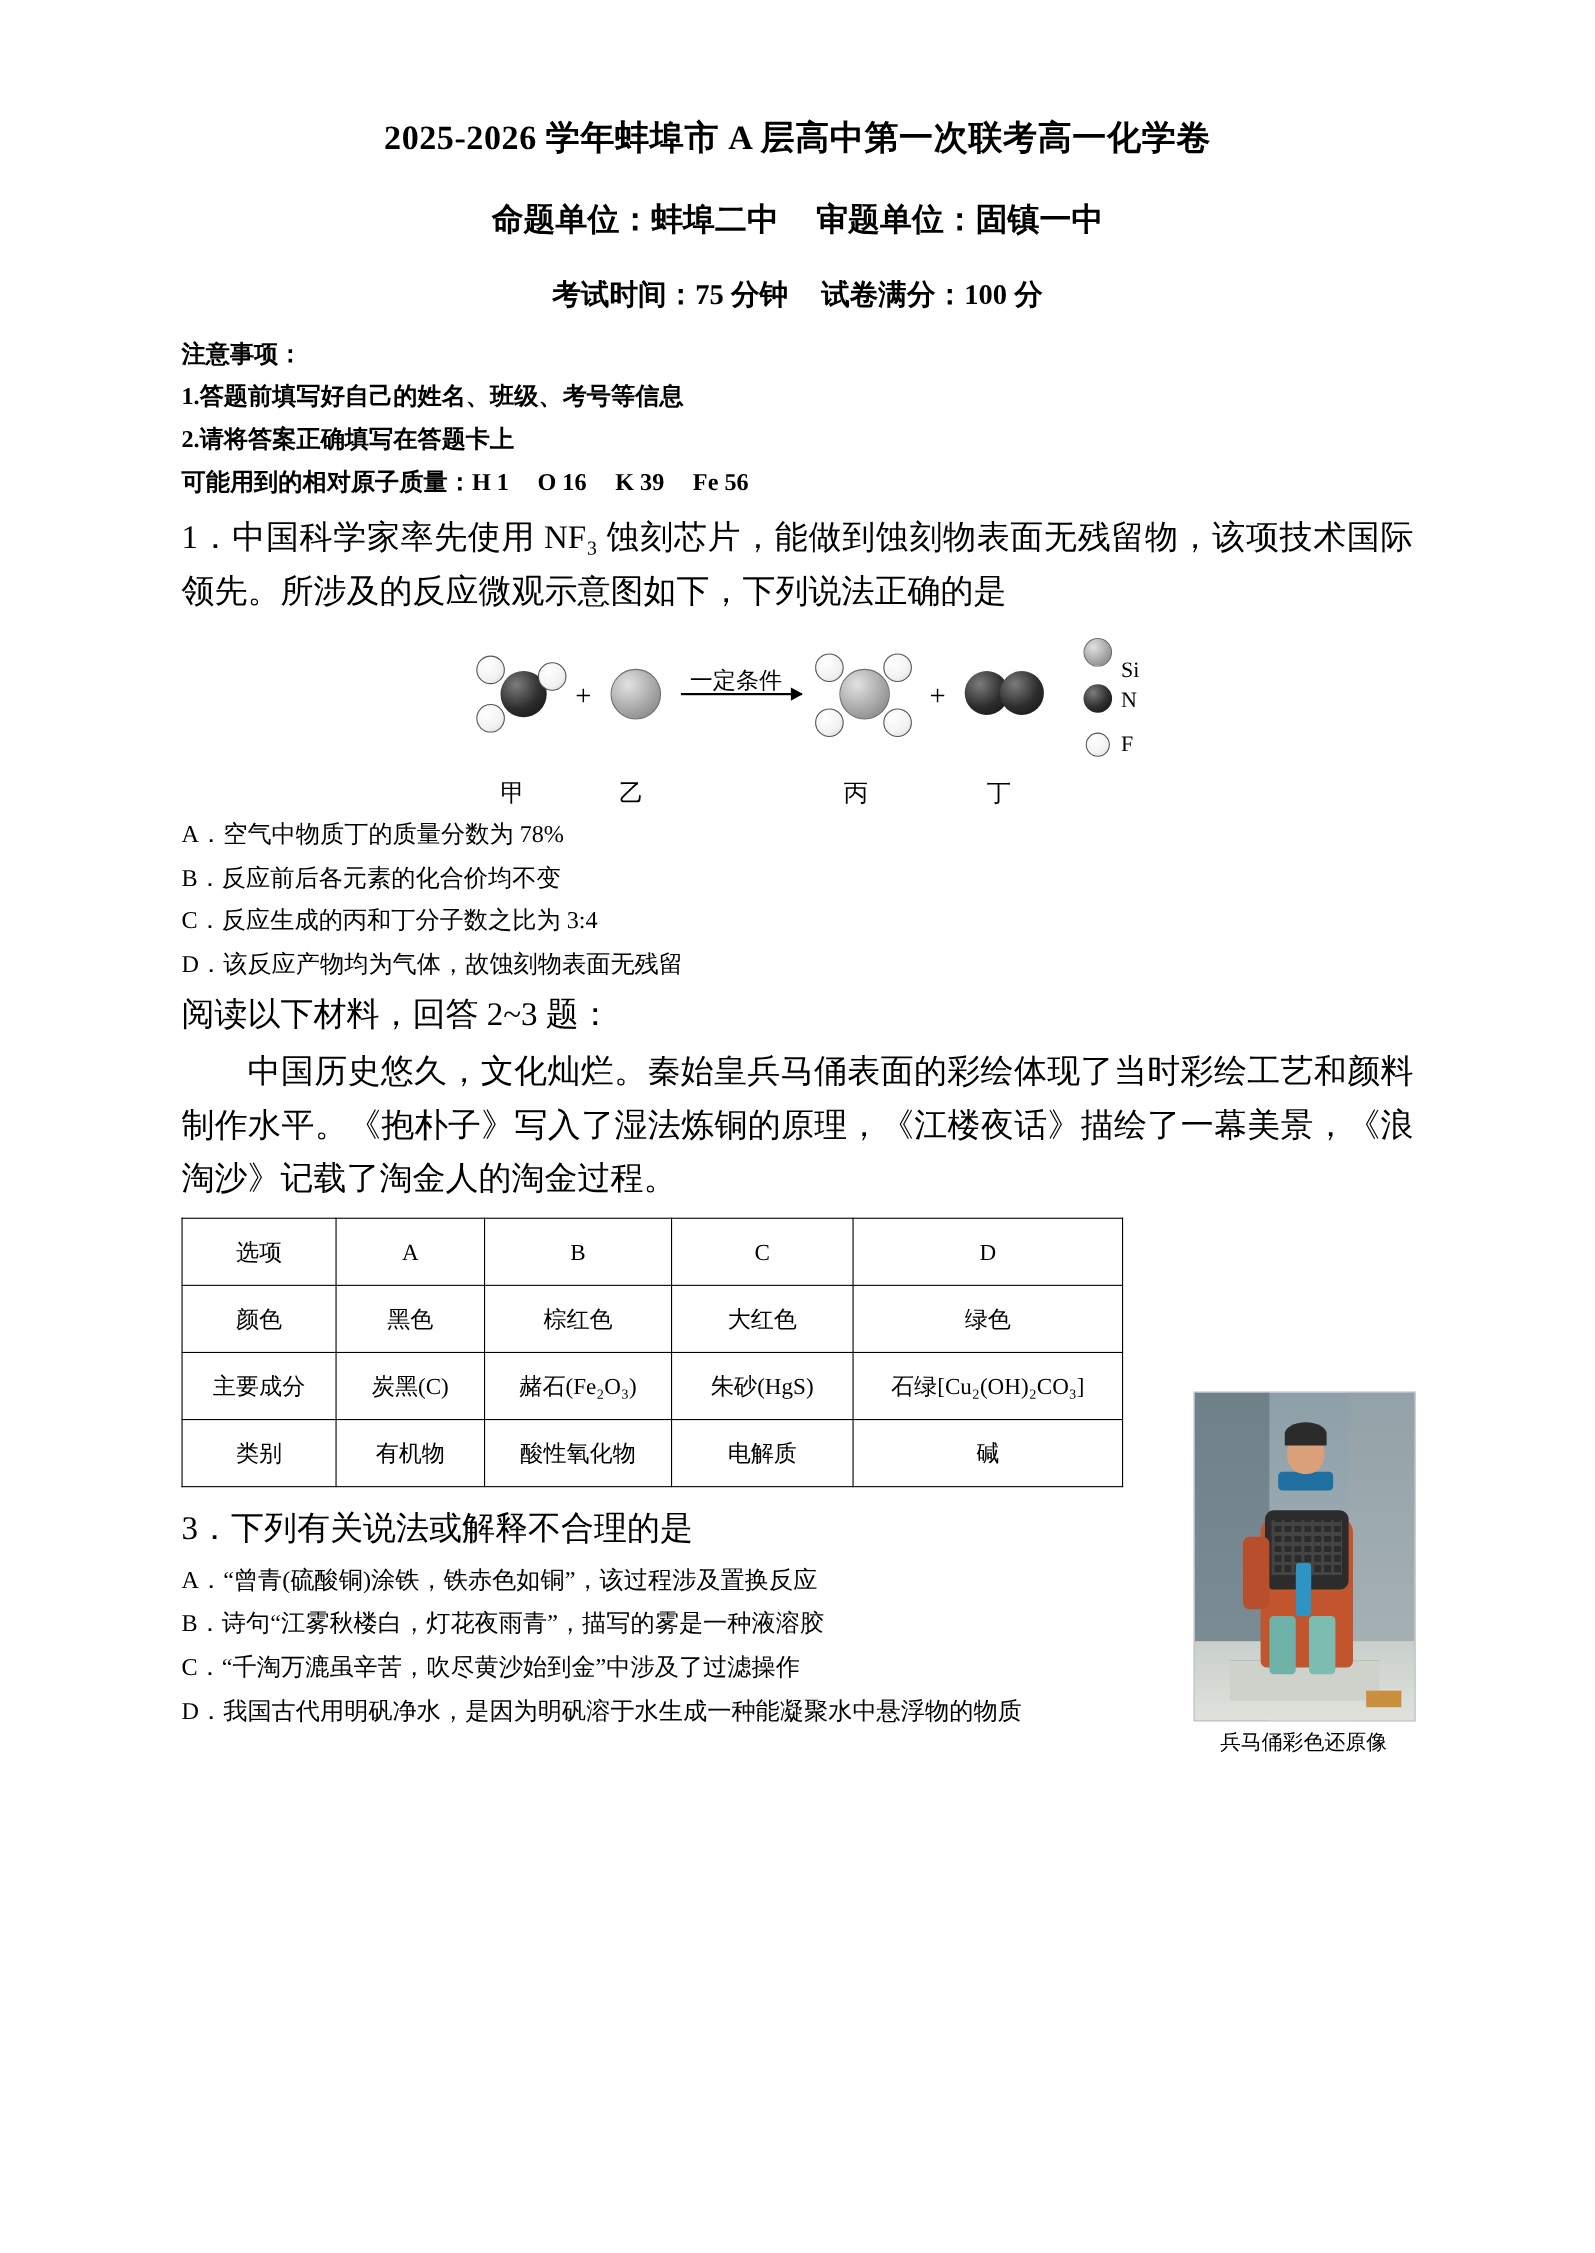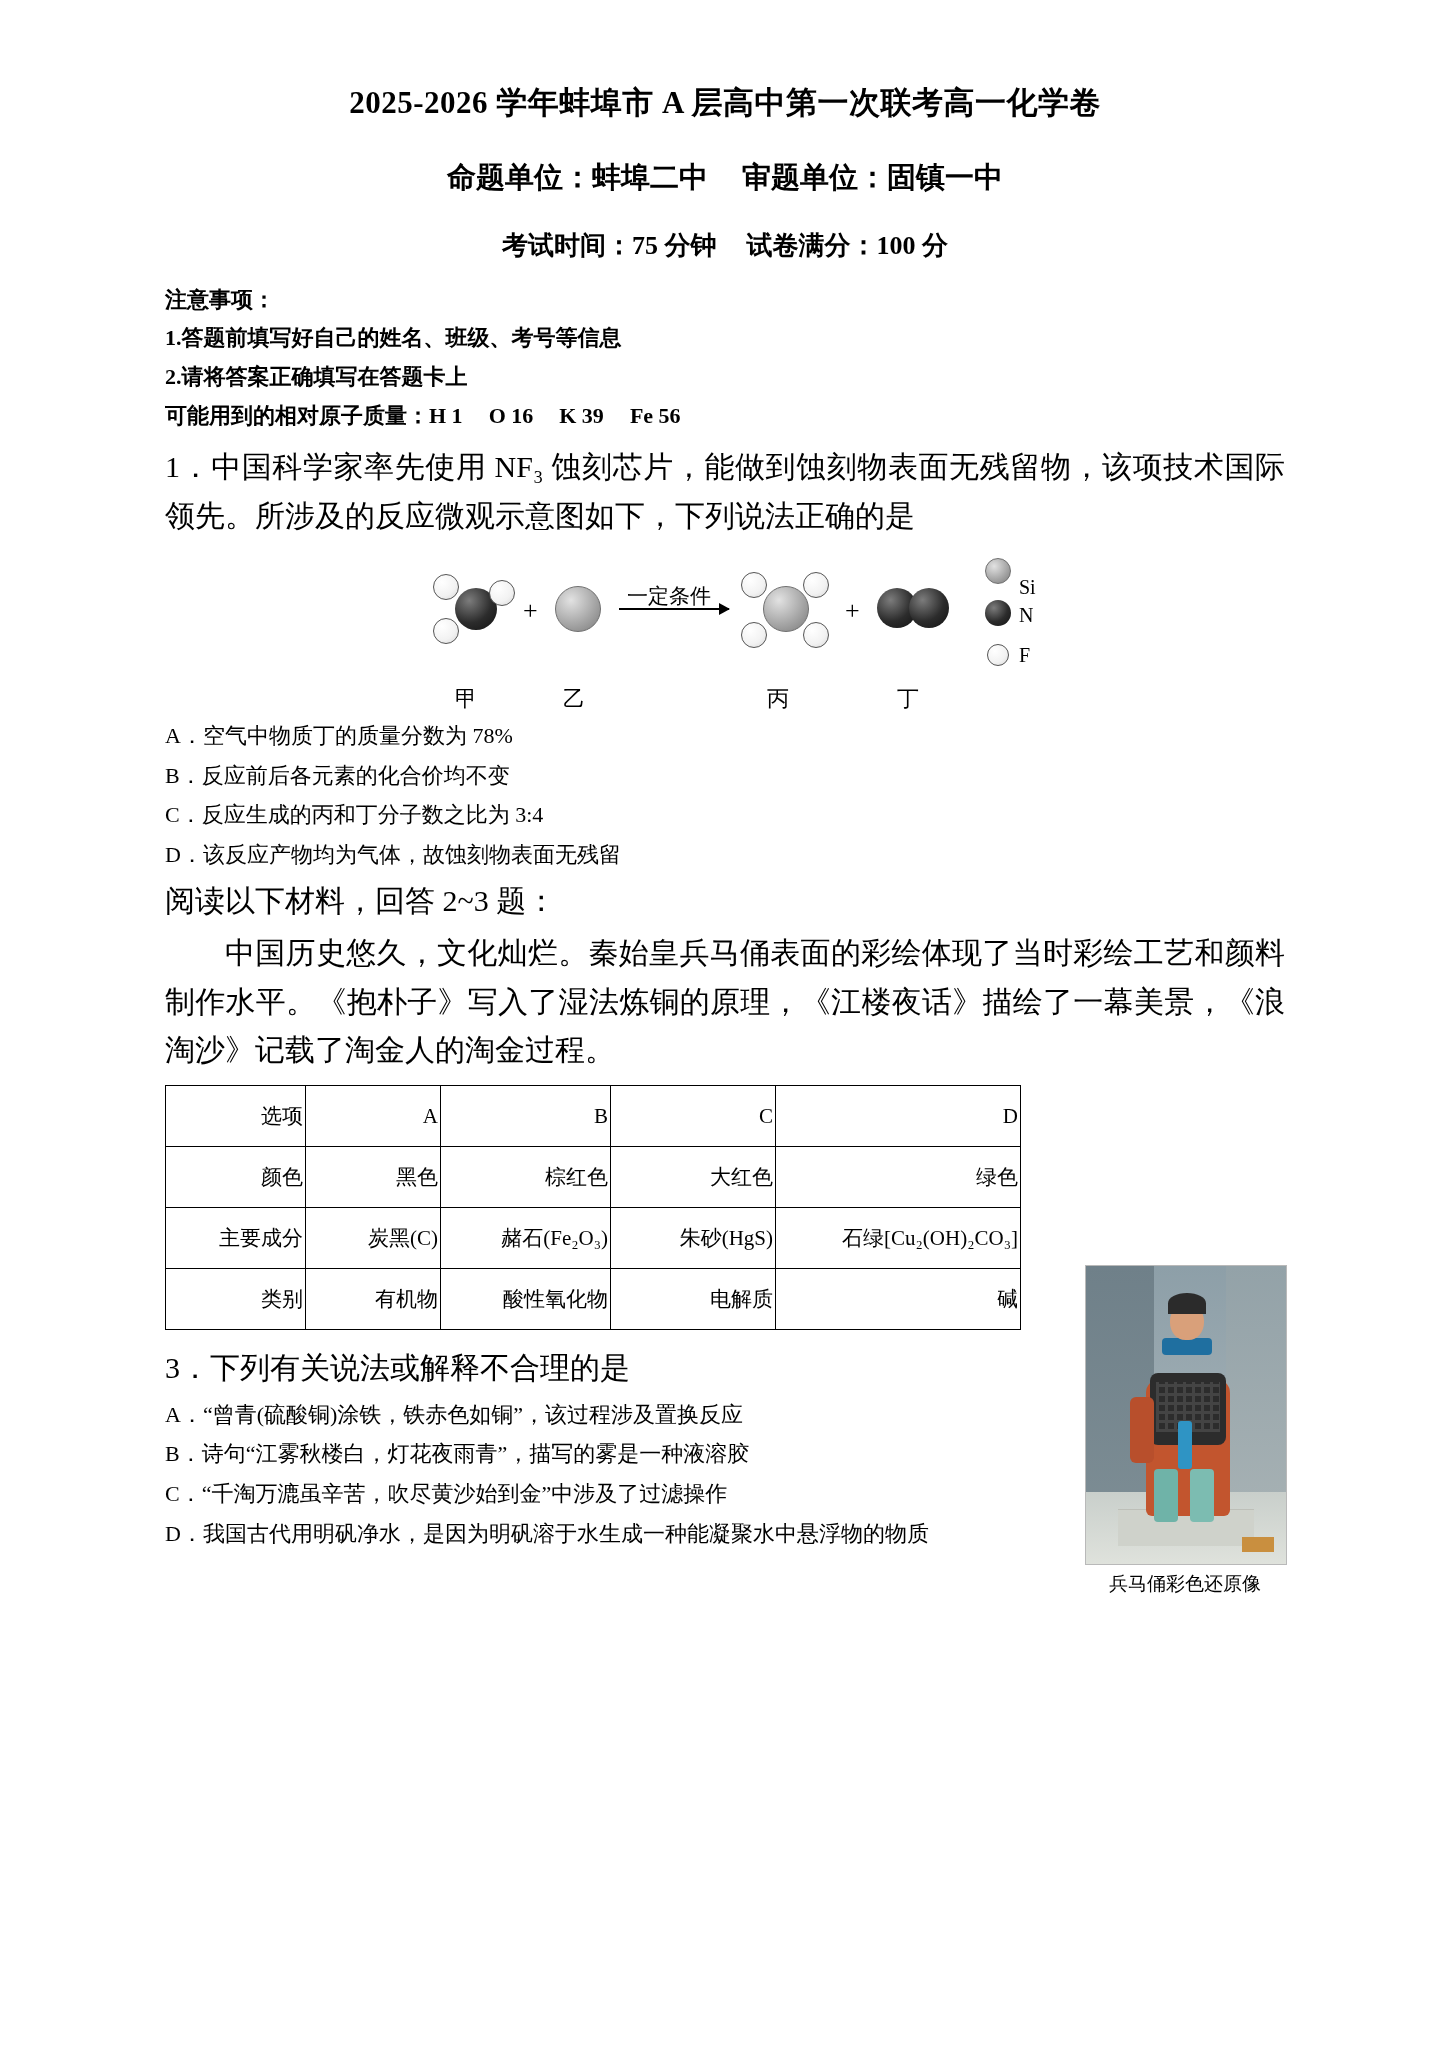--- a/index.html
+++ b/index.html
@@ -11,21 +11,21 @@
     width: 1450px;
     min-height: 2048px;
     font-family: "Liberation Serif", "DejaVu Serif", serif;
     color: #000;
   }
   .page {
     position: relative;
     width: 1450px;
     min-height: 2048px;
     box-sizing: border-box;
-    padding: 82px 165px 40px 165px;
+    padding: 104px 165px 40px 165px;
   }
   .title {
     text-align: center;
     font-weight: bold;
     font-size: 31px;
     letter-spacing: 0.5px;
     margin: 0 0 34px 0;
   }
   .subtitle {
     text-align: center;
@@ -158,21 +158,21 @@
   .tablewrap {
     margin: 10px 0 6px 0;
   }
   table.ptable {
     border-collapse: collapse;
     width: 830px;
     table-layout: fixed;
   }
   table.ptable td {
     border: 1px solid #000;
-    text-align: right;
+    text-align: center;
     font-size: 21px;
     height: 52px;
     padding: 4px 2px;
     white-space: nowrap;
   }
   table.ptable td.c0 { width: 135px; }
   table.ptable td.c1 { width: 130px; }
   table.ptable td.c2 { width: 165px; }
   table.ptable td.c3 { width: 160px; }
   table.ptable td.c4 { width: 240px; }

